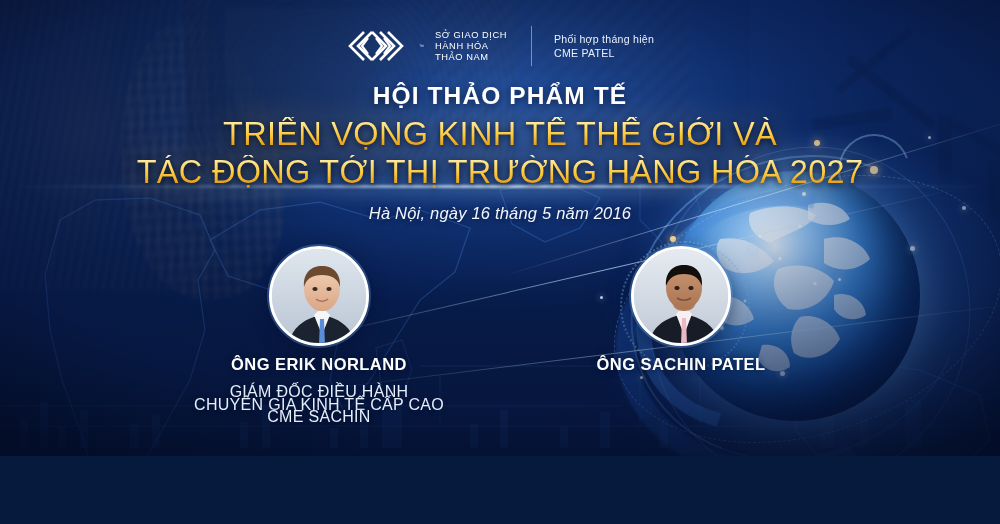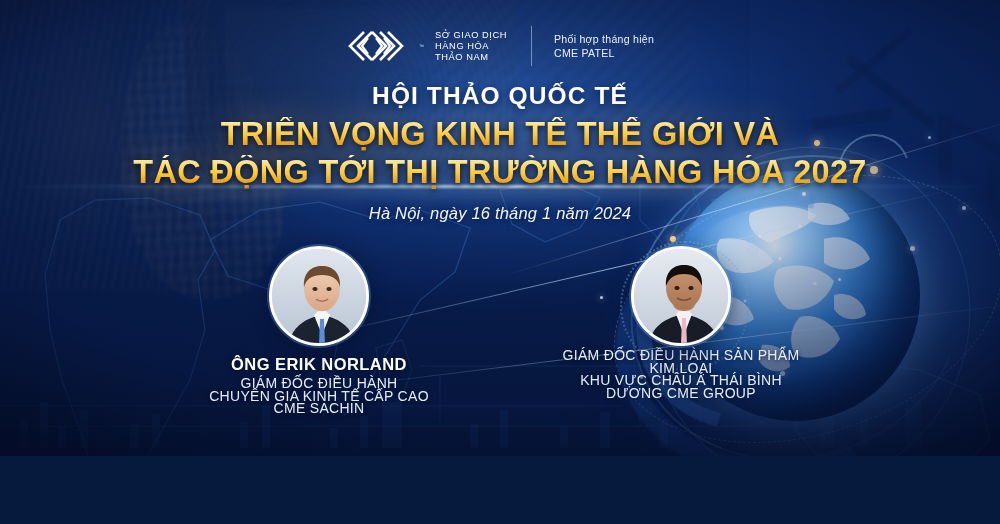--- a/index.html
+++ b/index.html
@@ -204,21 +204,21 @@
 
   
   .titles{ position:absolute; left:0; top:0; width:1000px; text-align:center; }
   .t-sub{
     position:absolute; left:0; top:82px; width:1000px;
     color:#ffffff; font-size:24.5px; font-weight:bold; letter-spacing:1.1px;
     text-shadow:0 2px 10px rgba(2,14,45,.85), 0 0 22px rgba(60,130,230,.45);
   }
   .t-gold{
     position:absolute; left:0; width:1000px;
-    font-weight:bold; letter-spacing:.3px; line-height:1.05;
+    font-weight:normal; letter-spacing:.3px; line-height:1.05;
     background:linear-gradient(180deg, #fff4c4 0%, #ffe07a 26%, #fdc736 55%, #e9a31c 80%, #d08d12 100%);
     -webkit-background-clip:text; background-clip:text;
     color:transparent; -webkit-text-fill-color:transparent;
     filter:drop-shadow(0 2px 3px rgba(2,12,38,.9)) drop-shadow(0 0 16px rgba(255,190,60,.28));
   }
   .t-gold-1{ top:117px; font-size:32.5px; }
   .t-gold-2{ top:155px; font-size:32.5px; }
   .t-date{
     position:absolute; left:0; top:204px; width:1000px;
     color:#f2f7ff; font-size:16.5px; font-style:italic; letter-spacing:.2px;
@@ -236,21 +236,21 @@
     border:3px solid #ffffff; overflow:hidden; position:relative;
     box-shadow:0 0 0 2px rgba(120,175,245,.30), 0 4px 18px rgba(2,14,45,.6);
     background:#cfd9e6;
   }
   .avatar svg{ position:absolute; left:0; top:0; }
   .sp-name{
     margin-top:9px; color:#ffffff; font-size:16.5px; font-weight:bold; letter-spacing:.45px;
     text-shadow:0 1px 6px rgba(3,15,48,.85);
   }
   .sp-role{
-    margin-top:3px; color:#e6eefb; font-size:14px; line-height:12.6px; letter-spacing:.3px;
+    margin-top:12px; color:#e6eefb; font-size:16px; line-height:12.6px; letter-spacing:.3px;
     text-shadow:0 1px 4px rgba(3,15,48,.85);
   }
 </style>
 </head>
 <body>
 
 <div id="stage">
 
   <div class="bg-base"></div>
 
@@ -388,36 +388,36 @@
           <g fill="none" stroke="#ffffff" stroke-width="2.2">
             <path d="M22,9 L16,17 L22,25"></path>
             <path d="M30,9 L36,17 L30,25"></path>
             <path d="M38,9 L44,17 L38,25"></path>
           </g>
         </svg>
       </span>
       <span class="logo-tm">™</span>
       <span class="logo-text">
         <div>SỞ GIAO DỊCH</div>
-        <div>HÀNG HÓA</div>
+        <div>HÀNH HÓA</div>
         <div>THẢO NAM</div>
       </span>
     </div>
     <span class="divider"></span>
     <div class="cme-block">
       <div>Phối hợp tháng hiện</div>
       <div>CME PATEL</div>
     </div>
   </div>
 
   <div class="titles">
-    <div class="t-sub">HỘI THẢO QUỐC TẾ</div>
+    <div class="t-sub">HỘI THẢO PHẨM TẾ</div>
     <div class="t-gold t-gold-1">TRIỂN VỌNG KINH TẾ THẾ GIỚI VÀ</div>
     <div class="t-gold t-gold-2">TÁC ĐỘNG TỚI THỊ TRƯỜNG HÀNG HÓA 2027</div>
-    <div class="t-date">Hà Nội, ngày 16 tháng 1 năm 2024</div>
+    <div class="t-date">Hà Nội, ngày 16 tháng 5 năm 2016</div>
   </div>
 
   <div class="speakers">
 
     <div class="speaker">
       <div class="avatar">
         <svg width="100" height="100" viewBox="0 0 100 100">
           <defs>
             <linearGradient id="bg1" x1="0" y1="0" x2="0" y2="1">
               <stop offset="0" stop-color="#dfe6ee"></stop>
@@ -465,20 +465,17 @@
           <path d="M42,65 L50,86 L58,65 L54,61 L46,61 Z" fill="#f7f0f2"></path>
           <path d="M48,69 L52,69 L53,96 L47,96 Z" fill="#e9b9c4"></path>
           <path d="M50,62 C42,62 38,58 38,51 L62,51 C62,58 58,62 50,62 Z" fill="url(#sk2)"></path>
           <ellipse cx="50" cy="39" rx="18" ry="21" fill="url(#sk2)"></ellipse>
           <path d="M32,37 C31,23 39,16 50,16 C61,16 69,23 68,37 C65,29 60,25 50,25 C40,25 35,29 32,37 Z" fill="#120e0c"></path>
           <ellipse cx="43" cy="39" rx="2.6" ry="2.1" fill="#2a1c14"></ellipse>
           <ellipse cx="57" cy="39" rx="2.6" ry="2.1" fill="#2a1c14"></ellipse>
           <path d="M43,49 C47,52 53,52 57,49" stroke="#7e513a" stroke-width="1.6" fill="none"></path>
         </svg>
       </div>
-      <div class="sp-role">
-        <div>GIÁM ĐỐC ĐIỀU HÀNH SẢN PHẨM KIM LOẠI</div>
-        <div>KHU VỰC CHÂU Á THÁI BÌNH DƯƠNG CME GROUP</div>
-      </div>
+      <div class="sp-name">ÔNG SACHIN PATEL</div>
     </div>
 
   </div>
 </div>
 
 </body></html>

